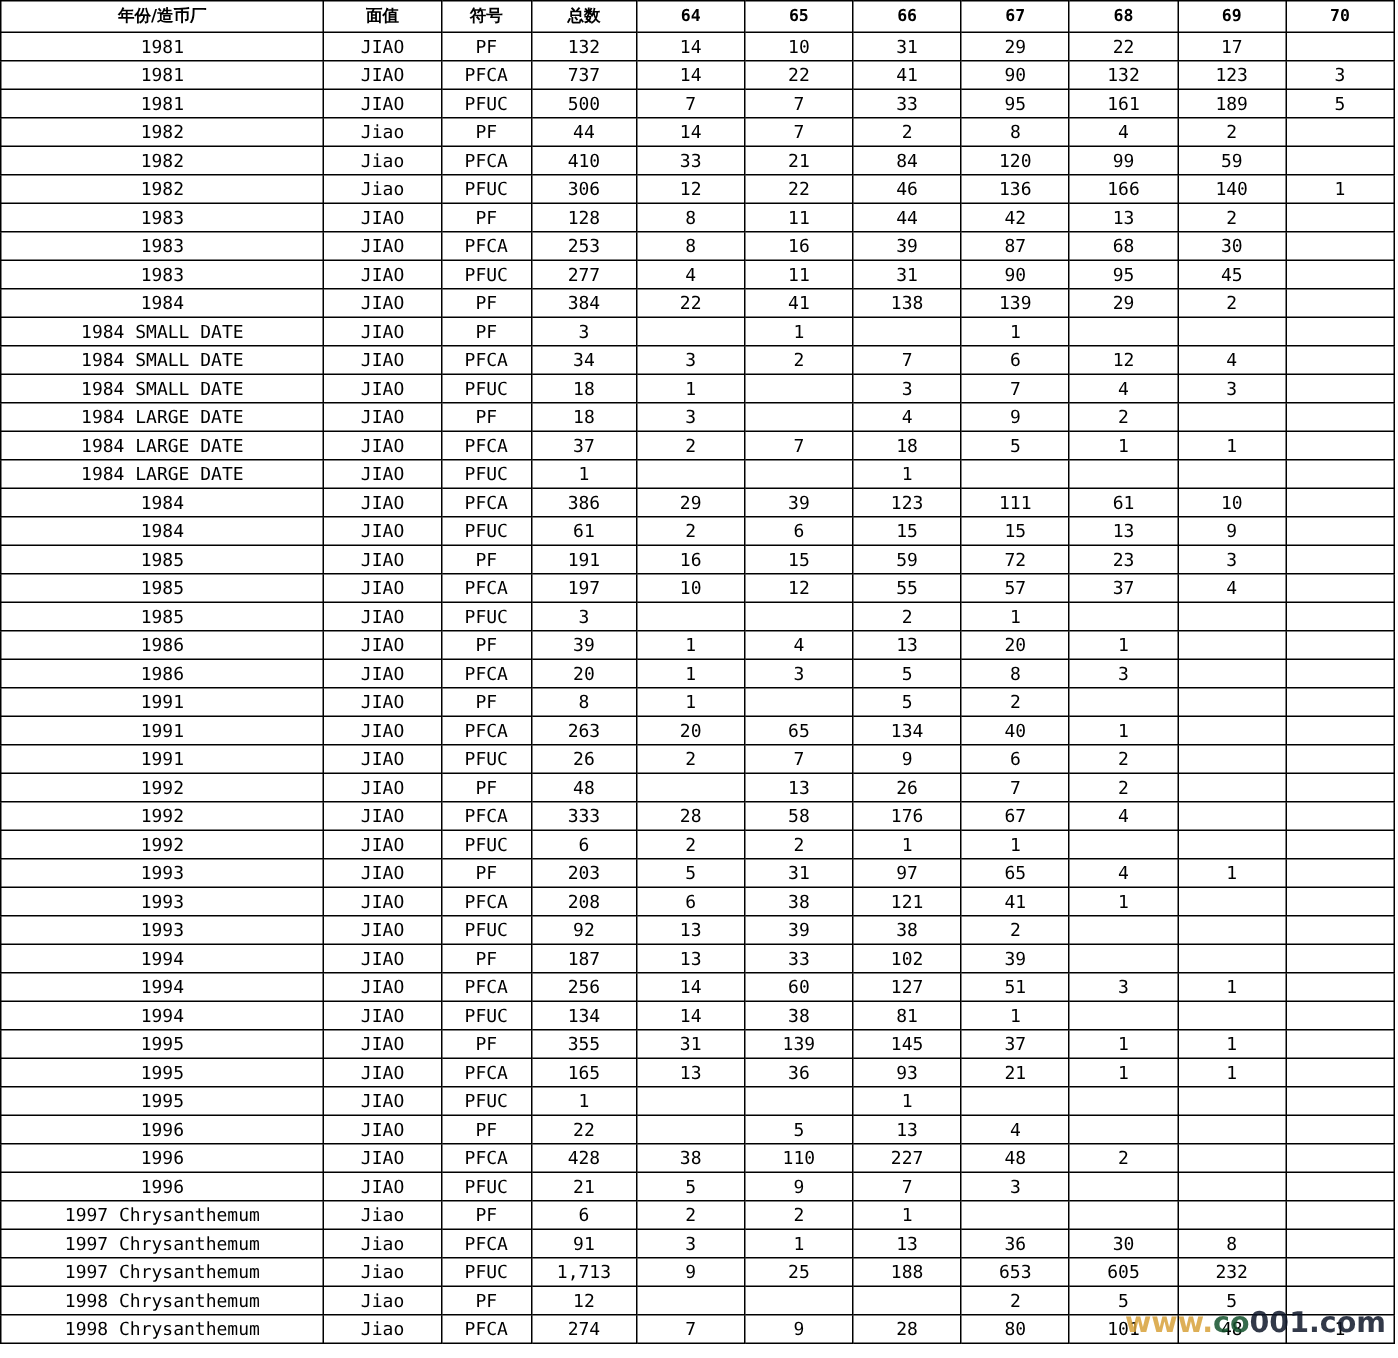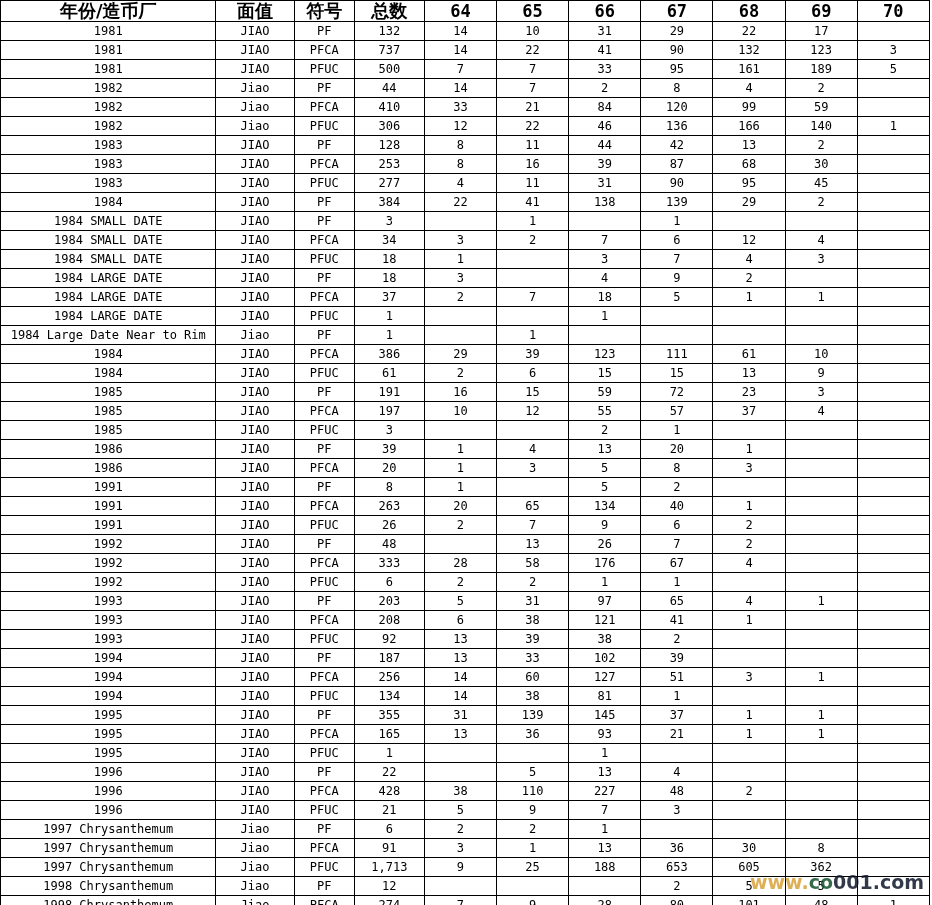--- a/index.html
+++ b/index.html
@@ -31,26 +31,26 @@
     padding: 0;
     height: 18px;
     line-height: 14px;
     overflow: hidden;
     white-space: normal;
     word-wrap: break-word;
   }
   table.coin-table thead th {
     font-weight: bold;
     font-family: "DejaVu Sans", sans-serif;
-    font-size: 18px;
+    font-size: 11px;
     height: 20px;
   }
   table.coin-table thead th.num-head {
     font-family: "DejaVu Sans Mono", monospace;
-    font-size: 17px;
+    font-size: 11px;
   }
   
   col.c-year  { width: 215px; }
   col.c-denom { width: 78px; }
   col.c-sym   { width: 60px; }
   col.c-total { width: 70px; }
   col.c-g     { width: 72px; }
   td.year-cell {
     font-size: 12px;
     letter-spacing: 0px;
@@ -308,33 +308,20 @@
         <td>1</td>
         <td></td>
         <td></td>
         <td>1</td>
         <td></td>
         <td></td>
         <td></td>
         <td></td>
       </tr>
       <tr>
-        <td class="year-cell tall">1984 Large Date Near to Rim</td>
-        <td>Jiao</td>
-        <td>PF</td>
-        <td>1</td>
-        <td></td>
-        <td>1</td>
-        <td></td>
-        <td></td>
-        <td></td>
-        <td></td>
-        <td></td>
-      </tr>
-      <tr>
         <td class="year-cell">1984</td>
         <td>JIAO</td>
         <td>PFCA</td>
         <td>386</td>
         <td>29</td>
         <td>39</td>
         <td>123</td>
         <td>111</td>
         <td>61</td>
         <td>10</td>
@@ -681,21 +668,21 @@
       <tr>
         <td class="year-cell">1997 Chrysanthemum</td>
         <td>Jiao</td>
         <td>PFUC</td>
         <td>1,713</td>
         <td>9</td>
         <td>25</td>
         <td>188</td>
         <td>653</td>
         <td>605</td>
-        <td>362</td>
+        <td>232</td>
         <td></td>
       </tr>
       <tr>
         <td class="year-cell">1998 Chrysanthemum</td>
         <td>Jiao</td>
         <td>PF</td>
         <td>12</td>
         <td></td>
         <td></td>
         <td></td>

